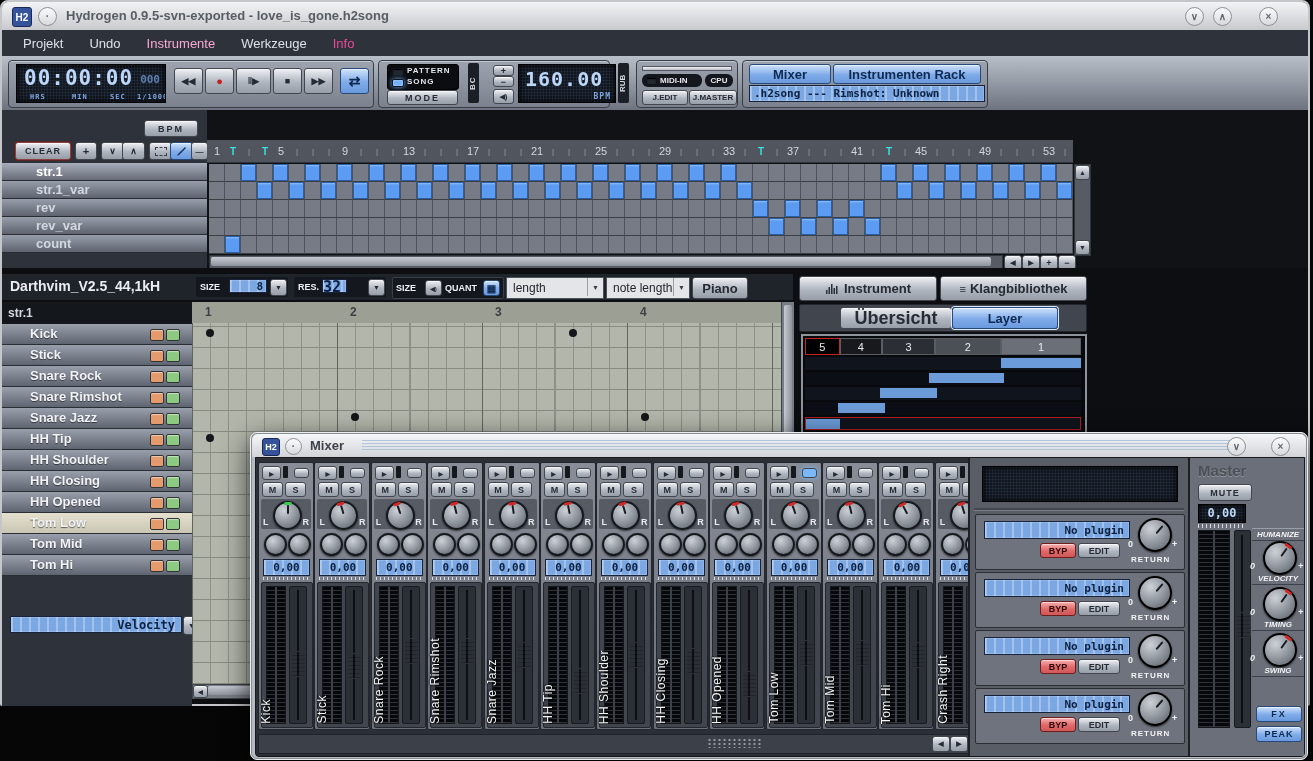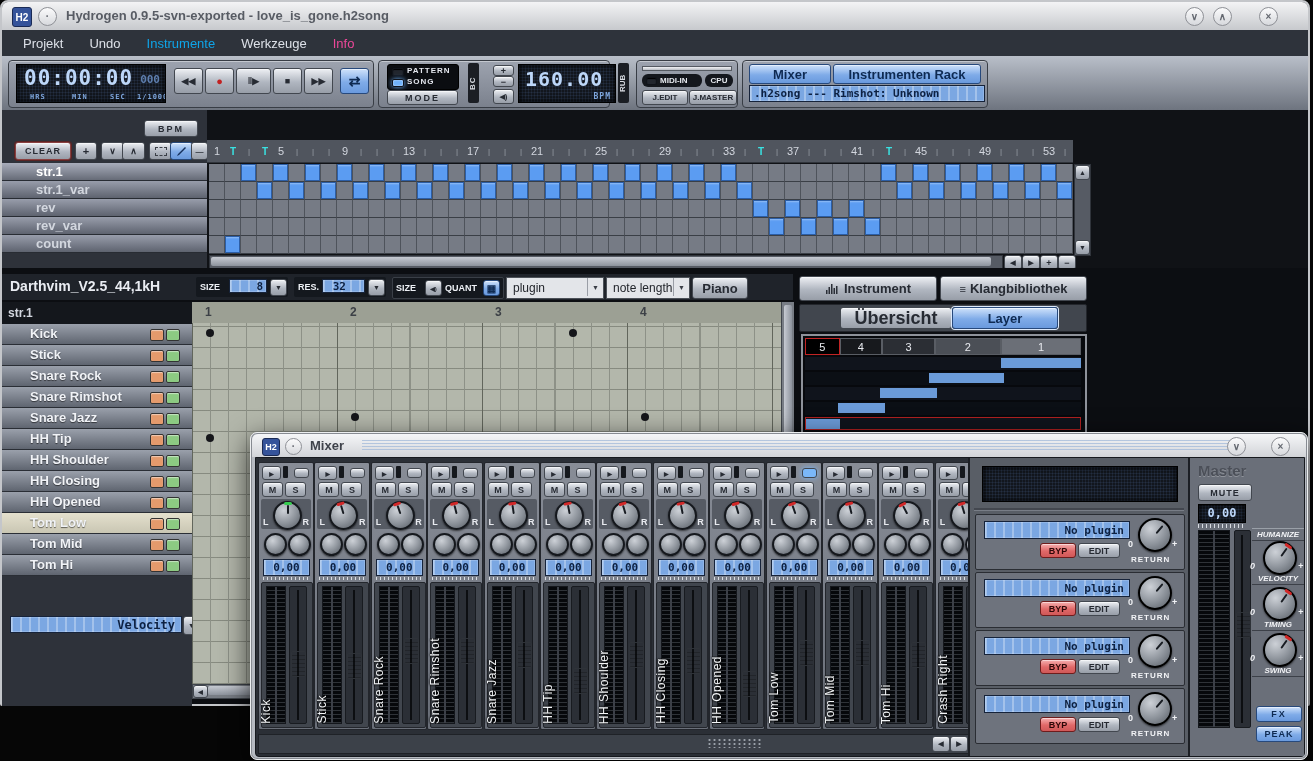--- a/index.html
+++ b/index.html
@@ -68,21 +68,21 @@
       <div class="circ" style="left:36px;top:5px;">·</div>
       <span class="abs" style="left:64px;top:0;line-height:28px;font-size:13px;font-weight:bold;color:#585c64;">Hydrogen 0.9.5-svn-exported - love_is_gone.h2song</span>
       <div class="circ" style="right:104px;top:5px;">∨</div>
       <div class="circ" style="right:76px;top:5px;">∧</div>
       <div class="circ" style="right:30px;top:5px;">×</div>
     </div>
 
     <div class="abs" id="menubar" style="left:0;top:28px;right:0;height:26px;background:#2e333b;border-bottom:1px solid #181b20;display:flex;align-items:center;padding-left:8px;">
         <div style="position: static; padding: 0px 13px; font-size: 13px; color: rgb(221, 225, 232);">Projekt</div>
         <div style="position: static; padding: 0px 13px; font-size: 13px; color: rgb(221, 225, 232);">Undo</div>
-        <div style="position: static; padding: 0px 13px; font-size: 13px; color: #0ea5e9;">Instrumente</div>
+        <div style="position: static; padding: 0px 13px; font-size: 13px; color: #f9a8d4;">Instrumente</div>
         <div style="position: static; padding: 0px 13px; font-size: 13px; color: rgb(221, 225, 232);">Werkzeuge</div>
         <div style="position: static; padding: 0px 13px; font-size: 13px; color: #ec4899;">Info</div>
       </div>
 
     <div class="abs" style="left:0;top:54px;right:0;height:54px;background:linear-gradient(#b9bfc9,#6e747f);border-bottom:2px solid #2b3037;">
 
       <div class="panel" style="left:6px;top:4px;width:364px;height:46px;"></div>
       <div class="lcdd" style="left:14px;top:8px;width:148px;height:37px;">
         <span class="abs" style="left:7px;top:1px;font-size:21px;letter-spacing:1px;color:#bdd7f9;">00:00:00</span>
         <span class="abs" style="right:5px;top:8px;font-size:11px;color:#5d7eae;">000</span>
@@ -462,31 +462,31 @@
 
       <div class="abs" style="left:0;top:6px;width:791px;height:26px;background:#1f232a;">
         <span class="abs" style="left:8px;top:4px;font-size:14px;font-weight:bold;color:#eaedf3;">Darthvim_V2.5_44,1kH</span>
         <div class="abs" style="left:194px;top:3px;width:92px;height:20px;background:#14181e;border-radius:2px;">
           <span class="abs" style="left:4px;top:5px;font-size:9px;font-weight:bold;color:#eef1f6;">SIZE</span>
           <div class="lcdb" style="left:33px;top:2px;width:38px;height:14px;font-size:11px;line-height:14px;text-align:right;padding-right:3px;box-sizing:border-box;">8</div>
           <div class="btn" style="left:74px;top:2px;width:15px;height:15px;font-size:7px;">▼</div>
         </div>
         <div class="abs" style="left:292px;top:3px;width:92px;height:20px;background:#14181e;border-radius:2px;">
           <span class="abs" style="left:4px;top:5px;font-size:9px;font-weight:bold;color:#eef1f6;">RES.</span>
-          <div class="lcdb" style="left:28px;top:2px;width:43px;height:14px;font-size:11px;line-height:14px;text-align:right;padding-right:18px;box-sizing:border-box;">32</div>
+          <div class="lcdb" style="left:28px;top:2px;width:25px;height:14px;font-size:15px;line-height:14px;text-align:right;padding-right:18px;box-sizing:border-box;">32</div>
           <div class="btn" style="left:74px;top:2px;width:15px;height:15px;font-size:7px;">▼</div>
         </div>
         <div class="abs" style="left:390px;top:3px;width:110px;height:20px;background:#14181e;border-radius:2px;border:1px solid #3a3f47;">
           <span class="abs" style="left:3px;top:5px;font-size:9px;font-weight:bold;color:#eef1f6;">SIZE</span>
           <div class="btn" style="left:32px;top:2px;width:15px;height:14px;font-size:6px;">◀)</div>
           <span class="abs" style="left:52px;top:5px;font-size:9px;font-weight:bold;color:#eef1f6;">QUANT</span>
           <div class="btn blue" style="left:90px;top:2px;width:15px;height:14px;font-size:10px;">▦</div>
         </div>
         <div class="abs" style="left:504px;top:3px;width:96px;height:20px;background:#e3e5e9;border:1px solid #4c5158;">
-          <span class="abs seltext" style="left:6px;top:3px;">plugin</span>
+          <span class="abs seltext" style="left:6px;top:3px;">length</span>
           <div class="abs" style="right:0;top:0;width:15px;height:18px;border-left:1px solid #9a9ea6;font-size:7px;display:flex;align-items:center;justify-content:center;color:#3a3e46;">▼</div>
         </div>
         <div class="abs" style="left:604px;top:3px;width:82px;height:20px;background:#e3e5e9;border:1px solid #4c5158;">
           <span class="abs seltext" style="left:6px;top:3px;">note length</span>
           <div class="abs" style="right:0;top:0;width:15px;height:18px;border-left:1px solid #9a9ea6;font-size:7px;display:flex;align-items:center;justify-content:center;color:#3a3e46;">▼</div>
         </div>
         <div class="btn" style="left:690px;top:3px;width:54px;height:20px;font-size:13px;">Piano</div>
       </div>
 
       <div class="abs" style="left:0;top:34px;width:190px;height:22px;background:#14171c;">

